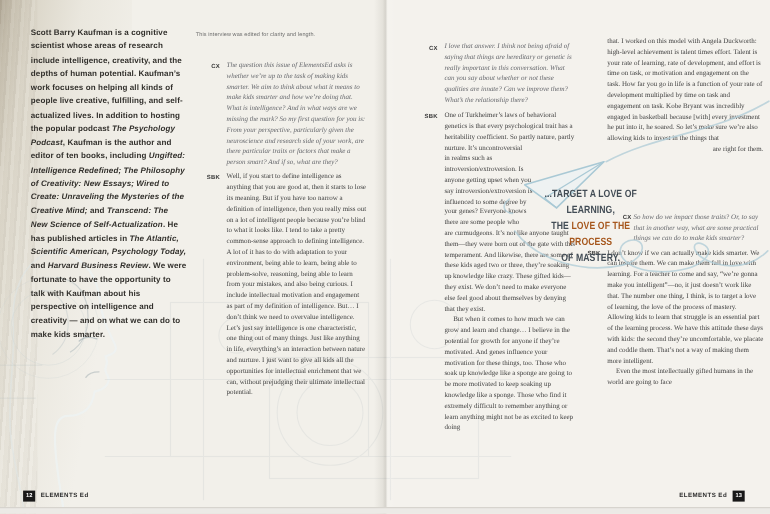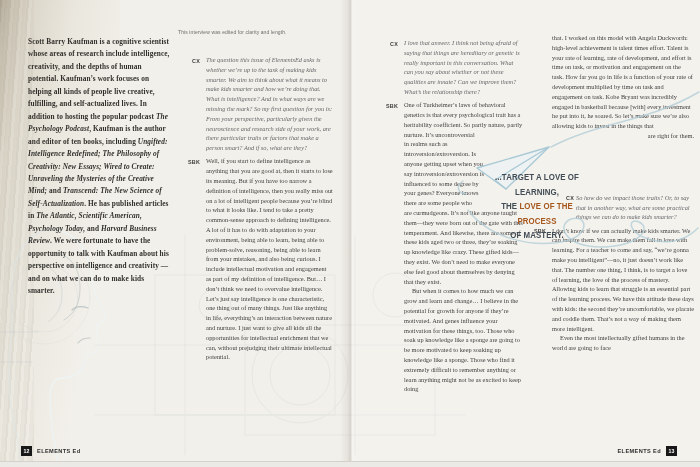--- a/index.html
+++ b/index.html
@@ -9,21 +9,21 @@
   .photo-strip{position:absolute;left:0;top:0;bottom:0;width:120px;
     background:linear-gradient(100deg,#b0a795 0%,#c8c1b1 6%,#dcd7ca 16%,#eae7de 38%,#f2f0ea 72%);}
   .strip-streaks{position:absolute;left:0;top:0;bottom:0;width:34px;opacity:.35;
     background:repeating-linear-gradient(94deg,rgba(122,110,92,.25) 0 2px,rgba(255,255,255,.15) 2px 5px,rgba(160,148,128,.18) 5px 9px);}
   .head-svg{position:absolute;left:-8px;top:212px;}
   .blueprint-svg{position:absolute;left:95px;top:235px;opacity:.10;}
   .fold{position:absolute;left:340px;top:0;bottom:0;width:20px;
     background:linear-gradient(90deg,rgba(100,95,82,0) 0%,rgba(100,95,82,.10) 40%,rgba(80,74,62,.18) 52%,rgba(255,255,255,.12) 62%,rgba(100,95,82,0) 100%);}
   .table-edge{position:absolute;left:0;right:0;bottom:0;height:5px;background:#eceae6;border-top:1px solid #d5d2cb;}
   
-  .intro{position:absolute;left:28px;top:36px;width:142px;font-family:Liberation Serif, serif;
+  .intro{position:absolute;left:28px;top:24px;width:142px;font-family:Liberation Sans, sans-serif;
     font-weight:700;font-size:7.3px;line-height:12.45px;color:#312f2b;letter-spacing:.1px;}
   .intro .it{font-style:italic;}
   .editor-note{position:absolute;left:178px;top:29px;width:152px;font-family:"Liberation Sans",sans-serif;
     font-size:5px;color:#6d6d6d;letter-spacing:.1px;}
   
   .qa-col{position:absolute;font-size:6.35px;line-height:9.8px;}
   #col-left{left:180px;top:55px;width:153px;}
   #col-right1{left:378px;top:38px;width:146px;}
   #col-right2{left:526px;top:33px;width:168px;}
   .qa-item{display:flex;margin-bottom:3.5px;}

